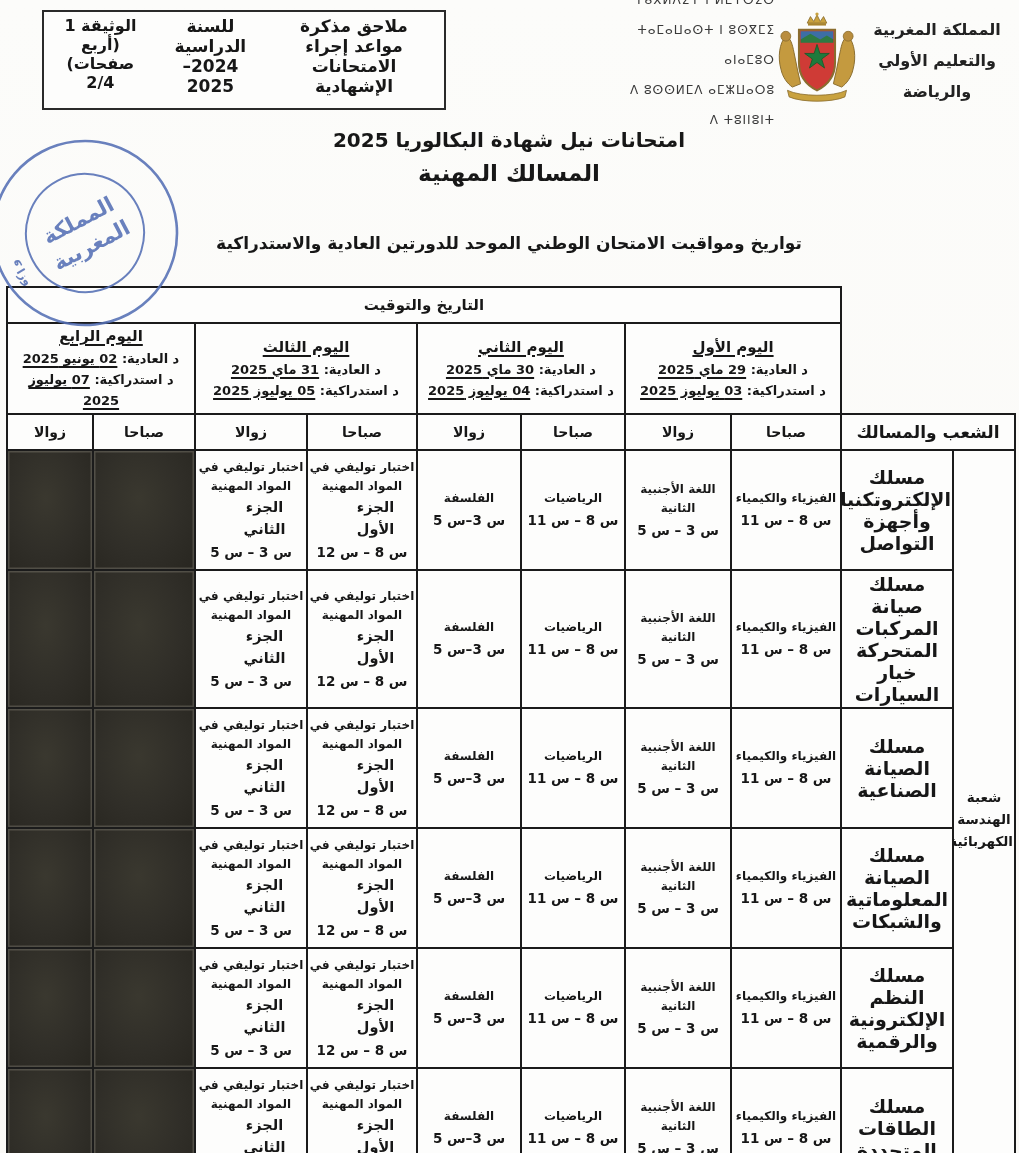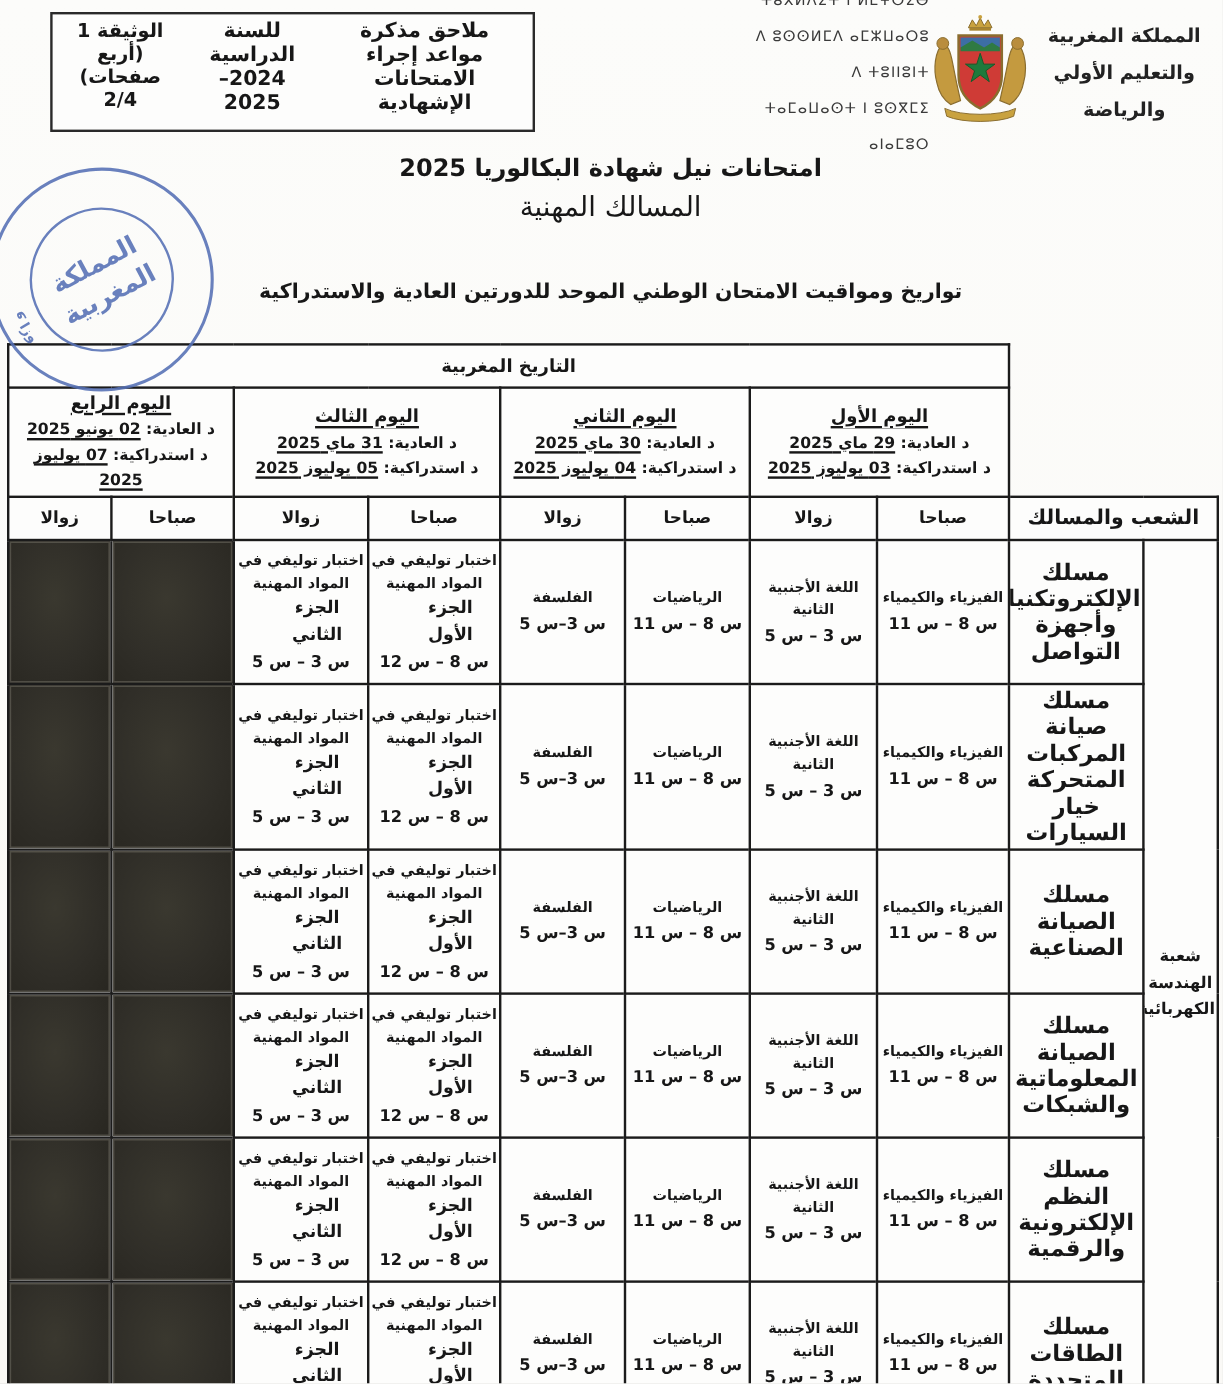--- a/index.html
+++ b/index.html
@@ -28,21 +28,21 @@
   }
   .tifinagh{ width:152px; font-size:12px; line-height:30px; color:#3a3a3a;
              text-align:right; direction:ltr; letter-spacing:1px; }
   .emblem-wrap{ width:84px; display:flex; justify-content:center; }
   .arabic-lines{ width:156px; text-align:center; font-weight:bold;
                  font-size:16px; line-height:31px; color:#222; }
 
   
   .titles{ position:absolute; top:128px; right:150px; width:720px; text-align:center; }
   .titles .t1{ font-size:20px; font-weight:bold; margin-bottom:8px; }
-  .titles .t2{ font-size:23px; font-weight:400; margin-bottom:10px; }
+  .titles .t2{ font-size:23px; font-weight:700; margin-bottom:10px; }
   .titles .t3{ font-size:17px; font-weight:bold;margin-top:47px; }
 
   
   .stamp{ position:absolute; top:126px; left:-22px; width:214px; height:214px;
           transform:rotate(-28deg); opacity:.88; z-index:5; pointer-events:none; }
 
   
   .exam-table{
     position:absolute; top:286px; right:3px;
     border-collapse:collapse; table-layout:fixed; width:1008px;
@@ -78,22 +78,22 @@
 
   <div class="note-box">
     <div class="l1">ملاحق مذكرة مواعد إجراء الامتحانات الإشهادية</div>
     <div class="l2">للسنة الدراسية 2024–2025</div>
     <div class="l3">الوثيقة 1  (أربع صفحات) 2/4</div>
   </div>
 
   <div class="ministry">
     <div class="tifinagh">
       <div>ⵜⴰⴳⵍⴷⵉⵜ ⵏ ⵍⵎⵖⵔⵉⴱ</div>
+      <div>ⵜⴰⵎⴰⵡⴰⵙⵜ ⵏ ⵓⵙⴳⵎⵉ ⴰⵏⴰⵎⵓⵔ</div>
       <div>ⴷ ⵓⵙⵙⵍⵎⴷ ⴰⵎⵣⵡⴰⵔⵓ ⴷ ⵜⵓⵏⵏⵓⵏⵜ</div>
-      <div>ⵜⴰⵎⴰⵡⴰⵙⵜ ⵏ ⵓⵙⴳⵎⵉ ⴰⵏⴰⵎⵓⵔ</div>
     </div>
     <div class="emblem-wrap">
       <svg width="82" height="98" viewBox="0 0 100 118">
 
         <path d="M38 14 L42 6 L46 12 L50 4 L54 12 L58 6 L62 14 Z" fill="#c9a23f" stroke="#8a6d2f" stroke-width="1"></path>
         <circle cx="50" cy="3" r="2" fill="#c9a23f"></circle>
         <rect x="39" y="14" width="22" height="3" fill="#a8842f"></rect>
 
         <path d="M12 30 C4 38 2 56 6 70 C8 80 14 88 20 92 L30 88 L26 70 L22 50 C20 40 18 32 12 30 Z" fill="#c49a3f" stroke="#8a6d2f" stroke-width="1.2"></path>
         <path d="M88 30 C96 38 98 56 94 70 C92 80 86 88 80 92 L70 88 L74 70 L78 50 C80 40 82 32 88 30 Z" fill="#c49a3f" stroke="#8a6d2f" stroke-width="1.2"></path>
@@ -146,21 +146,21 @@
       <col style="width:104px">
         <col style="width:104px">
       <col style="width:110px">
         <col style="width:112px">
       <col style="width:102px">
         <col style="width:86px">
     </colgroup>
     <thead>
       <tr class="r-top">
         <td class="ghost" colspan="2" rowspan="2"></td>
-        <th class="band-header" colspan="8">التاريخ المغربية</th>
+        <th class="band-header" colspan="8">التاريخ والتوقيت</th>
       </tr>
       <tr class="r-days">
         <th class="day-cell" colspan="2">
           <div class="day-name"><span class="u">اليوم الأول</span></div>
           <div><span>د العادية:</span> <span class="u">29 ماي 2025</span></div>
           <div><span>د استدراكية:</span> <span class="u">03 يوليوز 2025</span></div>
         </th>
         <th class="day-cell" colspan="2">
           <div class="day-name"><span class="u">اليوم الثاني</span></div>
           <div><span>د العادية:</span> <span class="u">30 ماي 2025</span></div>

